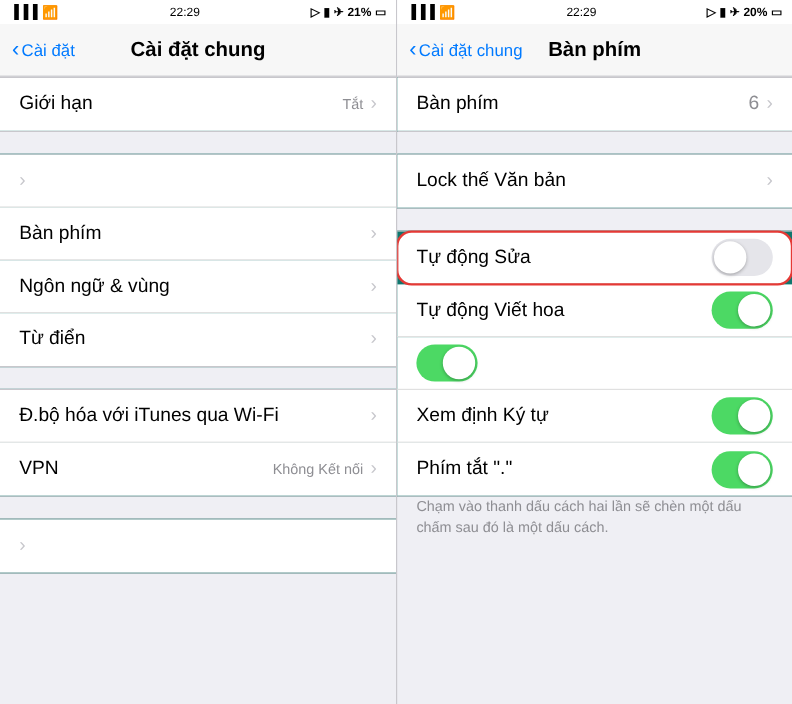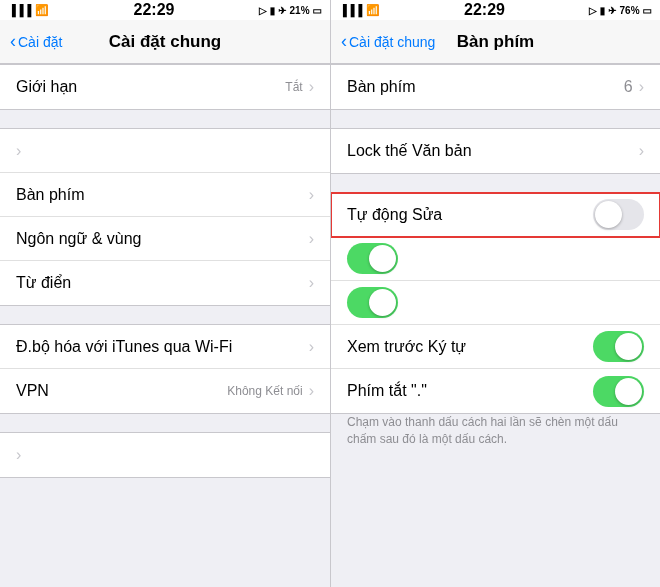--- a/index.html
+++ b/index.html
@@ -17,21 +17,21 @@
       height: 20px;
       background: #fff;
       display: flex;
       align-items: center;
       justify-content: space-between;
       padding: 0 8px;
       font-size: 11px;
       font-weight: 600;
     }
     .status-bar .left { display: flex; align-items: center; gap: 4px; }
-    .status-bar .center { font-size: 16px; font-weight: 700; }
+    .status-bar .center { font-size: 10px; font-weight: 400; }
     .status-bar .right { display: flex; align-items: center; gap: 3px; font-size: 10px; }
 
     
     .panel {
       width: 330px;
       height: 587px;
       display: flex;
       flex-direction: column;
       background: #efeff4;
     }
@@ -139,20 +139,21 @@
     }
     .toggle.on .toggle-thumb { left: 22px; }
     .toggle.off .toggle-thumb { left: 2px; }
 
     
     .highlighted {
       outline: 2px solid #e53935;
       outline-offset: -1px;
       z-index: 2;
       position: relative;
+      border-radius: 12px;
     }
 
     
     .footer-note {
       padding: 0 16px 12px;
       font-size: 12px;
       color: #8e8e93;
       line-height: 1.4;
     }
 
@@ -252,21 +253,21 @@
   <div class="status-bar">
     <div class="left">
       <span>▐▐▐</span>
       <span>📶</span>
     </div>
     <div class="center">22:29</div>
     <div class="right">
       <span>▷</span>
       <span>▮</span>
       <span>✈</span>
-      <span>76%</span>
+      <span>20%</span>
       <span>▭</span>
     </div>
   </div>
 
   <div class="nav-bar">
     <div class="nav-back">
       <span class="chevron">‹</span>
       <span>Cài đặt chung</span>
     </div>
     <div class="nav-title">Bàn phím</div>
@@ -297,33 +298,34 @@
       <div class="section-group">
 
         <div class="list-item highlighted">
           <span class="list-item-label">Tự động Sửa</span>
           <div class="toggle off">
             <div class="toggle-thumb"></div>
           </div>
         </div>
 
         <div class="list-item">
+          <span class="list-item-label">Tự động Viết hoa</span>
           <div class="toggle on">
             <div class="toggle-thumb"></div>
           </div>
         </div>
 
         <div class="list-item">
           <div class="toggle on">
             <div class="toggle-thumb"></div>
           </div>
         </div>
 
         <div class="list-item">
-          <span class="list-item-label">Xem trước Ký tự</span>
+          <span class="list-item-label">Xem định Ký tự</span>
           <div class="toggle on">
             <div class="toggle-thumb"></div>
           </div>
         </div>
 
         <div class="list-item">
           <span class="list-item-label">Phím tắt "."</span>
           <div class="toggle on">
             <div class="toggle-thumb"></div>
           </div>

